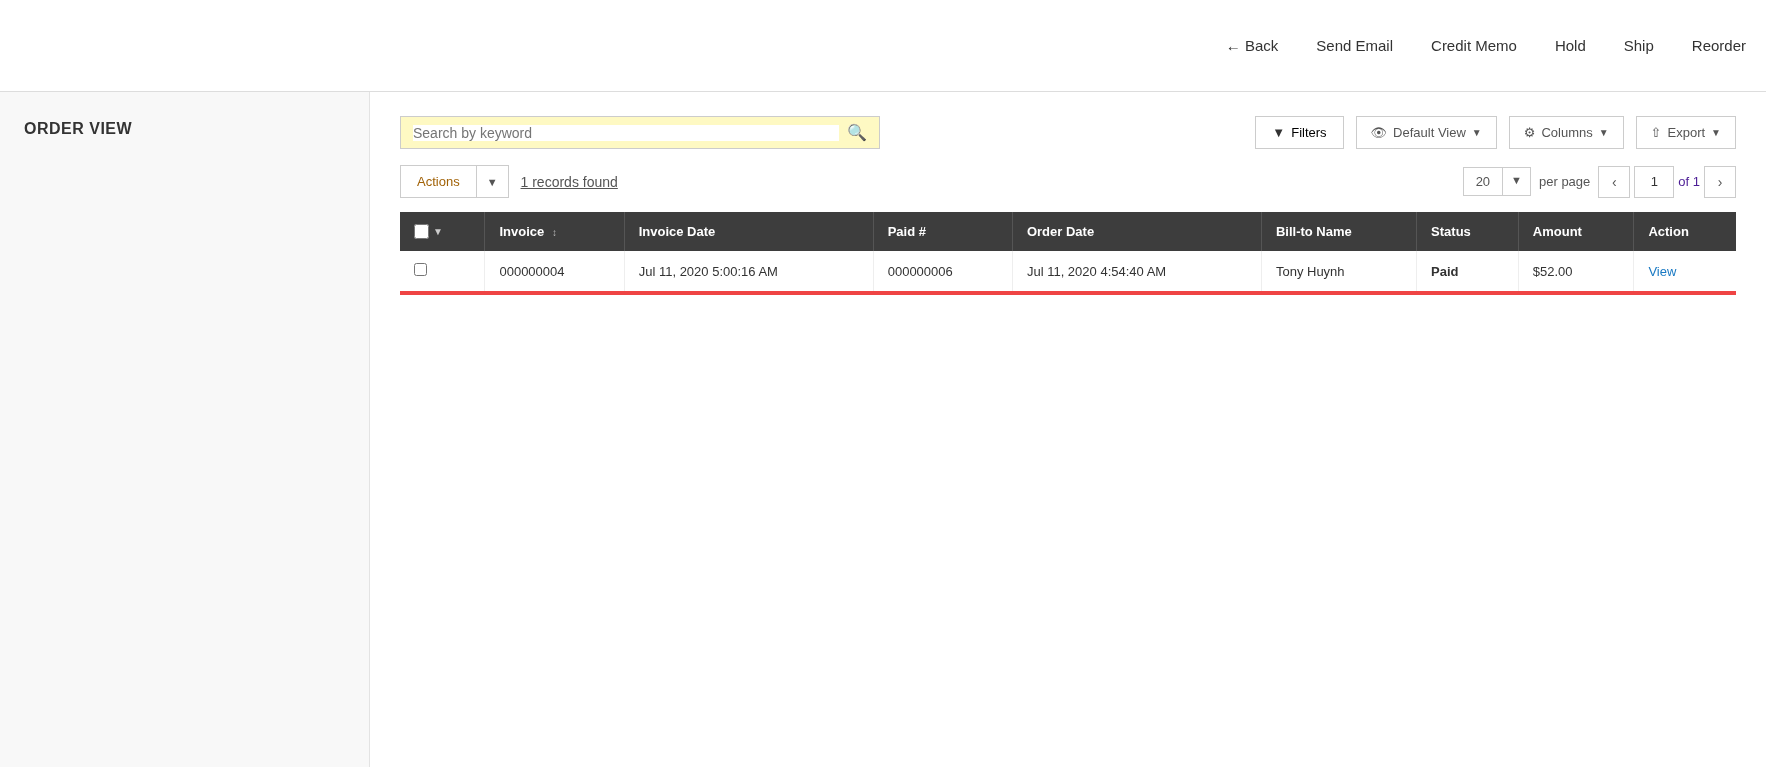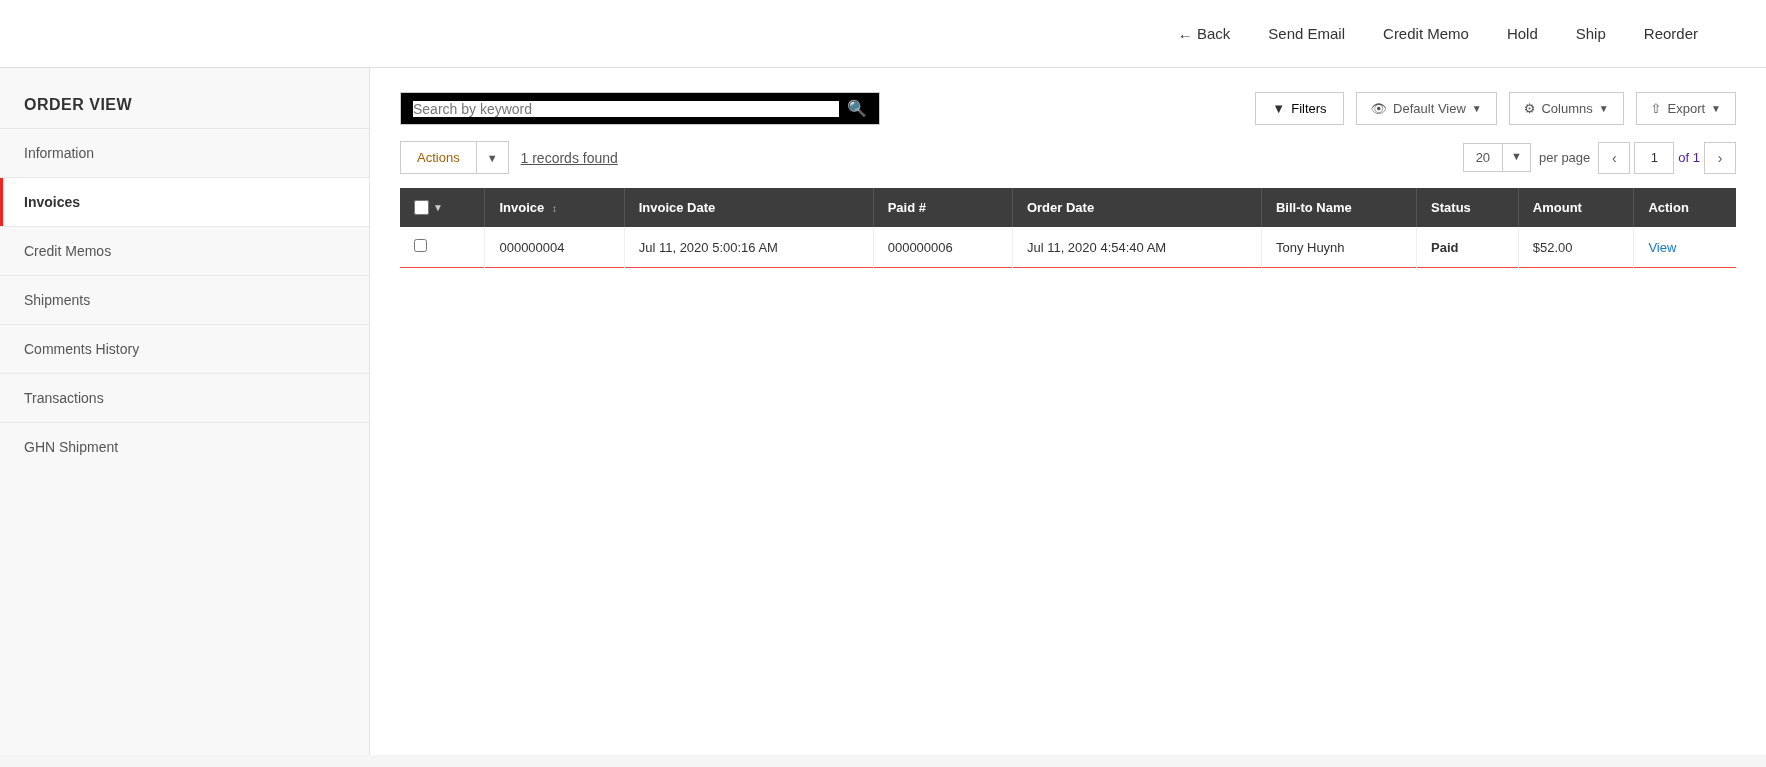--- a/index.html
+++ b/index.html
@@ -5,22 +5,22 @@
     * { box-sizing: border-box; margin: 0; padding: 0; }
     body { font-family: 'Segoe UI', Arial, sans-serif; font-size: 14px; background: #f5f5f5; color: #333; }
 
     
     .top-bar {
       background: #fff;
       border-bottom: 1px solid #ddd;
       display: flex;
       align-items: center;
       justify-content: flex-end;
-      padding: 0 64px;
-      height: 68px;
+      padding: 0 16px;
+      height: 92px;
       gap: 30px;
     }
     .top-bar-btn {
       background: none;
       border: none;
       cursor: pointer;
       font-size: 15px;
       color: #333;
       display: flex;
       align-items: center;
@@ -88,21 +88,21 @@
     .toolbar-row1 {
       display: flex;
       align-items: center;
       gap: 12px;
       margin-bottom: 16px;
     }
     .search-box {
       display: flex;
       align-items: center;
       border: 1px solid #ccc;
-      background: #000000;
+      background: #fef9c3;
       padding: 6px 12px;
       width: 480px;
       gap: 8px;
     }
     .search-box input {
       border: none;
       outline: none;
       font-size: 14px;
       flex: 1;
       color: #555;
@@ -234,21 +234,21 @@
     .data-table thead th {
       padding: 12px 14px;
       text-align: left;
       font-weight: 600;
       white-space: nowrap;
       border-right: 1px solid #555;
     }
     .data-table thead th:last-child { border-right: none; }
     .data-table tbody tr {
       background: #fff;
-      border-bottom: 1px solid #ef4444;
+      border-bottom: 4px solid #ef4444;
     }
     .data-table tbody td {
       padding: 12px 14px;
       border-right: 1px solid #eee;
       color: #333;
     }
     .data-table tbody td:last-child { border-right: none; }
     .sort-icon { font-size: 10px; color: #bbb; margin-left: 4px; }
 
     .view-link {
@@ -283,29 +283,20 @@
   <button class="top-bar-btn">Hold</button>
   <button class="top-bar-btn">Ship</button>
   <button class="top-bar-btn">Reorder</button>
 </div>
 
 <div class="layout">
 
   <nav class="sidebar">
     <div class="sidebar-title">ORDER VIEW</div>
 
-    <div id="sidebar-items">
-        <div class="sidebar-item">Information</div>
-        <div class="sidebar-item active">Invoices</div>
-        <div class="sidebar-item">Credit Memos</div>
-        <div class="sidebar-item">Shipments</div>
-        <div class="sidebar-item">Comments History</div>
-        <div class="sidebar-item">Transactions</div>
-        <div class="sidebar-item">GHN Shipment</div>
-      </div>
   </nav>
 
   <main class="main-content">
 
     <div class="toolbar-row1">
       <div class="search-box">
         <input type="text" placeholder="Search by keyword" style="">
         <span class="search-icon">🔍</span>
       </div>
       <div class="spacer"></div>

